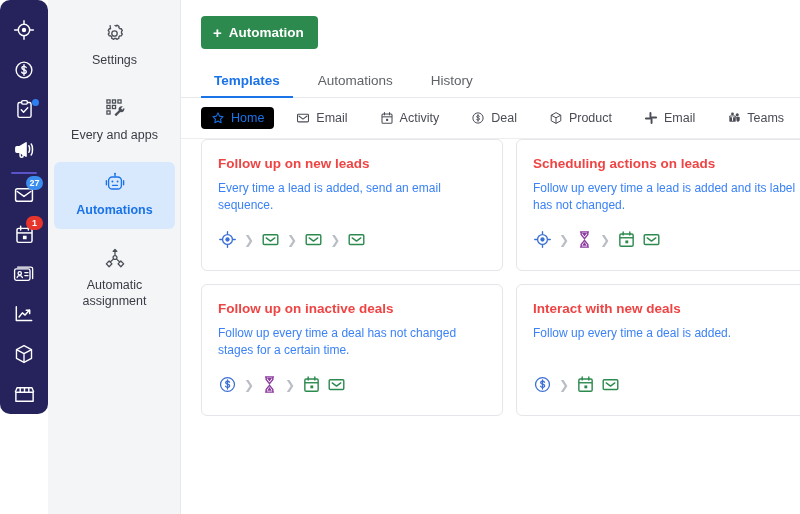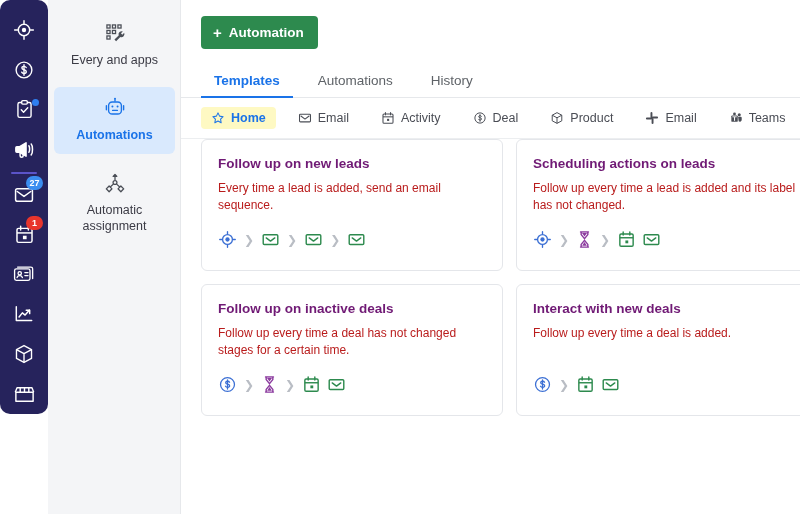--- a/index.html
+++ b/index.html
@@ -133,21 +133,21 @@
   .chip {
     display: flex; align-items: center; gap: 6px;
     font-size: 12.5px;
     color: #4a4d55;
     padding: 4px 10px;
     border-radius: 4px;
     white-space: nowrap;
     cursor: pointer;
   }
   .chip + .chip { margin-left: 10px; text-align: center; }
-  .chip.active { background: #fef9c3; color: #1a73e8; font-weight: bold; }
+  .chip.active { background: #000000; color: #1a73e8; font-weight: normal; }
   .chip svg { display: block; flex: 0 0 auto; }
 
   .section-label {
     font-size: 10.5px;
     letter-spacing: 0.6px;
     color: #7c8089;
     padding: 14px 0 9px 20px;
   }
 
   .grid {
@@ -160,26 +160,26 @@
     background: #fff;
     border: 1px solid #e4e6ea;
     border-radius: 6px;
     padding: 16px 16px 14px 16px;
     min-height: 132px;
     cursor: pointer;
   }
   .card-title {
     font-size: 13.5px;
     font-weight: bold;
-    color: #701a75;
+    color: #ef4444;
     margin-bottom: 9px;
   }
   .card-desc {
     font-size: 12px;
-    color: #b91c1c;
+    color: #3b82f6;
     line-height: 17px;
     min-height: 34px;
   }
   .flow {
     display: flex; align-items: center;
     gap: 6px;
     margin-top: 16px;
   }
   .flow svg { display: block; }
   .chev { color: #b9bdc4; font-size: 12px; line-height: 1; margin: 0 1px; }
@@ -293,20 +293,29 @@
           <path d="M3 9.6h18v9.4H3z"></path>
           <path d="M2.4 9.6l1.8-4.6h15.6l1.8 4.6"></path>
           <path d="M7.5 5v4.6M12 5v4.6M16.5 5v4.6"></path>
         </svg>
       </span>
     </div>
   </div>
 
   <div class="subnav">
 
+    <div class="subnav-item">
+      <span class="s-ico">
+        <svg width="21" height="21" viewBox="0 0 24 24" fill="none" stroke="#4b4f57" stroke-width="1.5" stroke-linejoin="round">
+          <path d="M12 2.6l1.9.9.9-1 2.3 1.3-.2 1.4 1.4 1.4 1.4-.2 1.3 2.3-1 .9v2l1 .9-1.3 2.3-1.4-.2-1.4 1.4.2 1.4-2.3 1.3-.9-1-2 0-.9 1-2.3-1.3.2-1.4-1.4-1.4-1.4.2-1.3-2.3 1-.9v-2l-1-.9 1.3-2.3 1.4.2L7.1 3.8l-.2-1.4"></path>
+          <circle cx="12" cy="12" r="3.1"></circle>
+        </svg>
+      </span>
+      <span class="s-lbl">Settings</span>
+    </div>
 
     <div class="subnav-item">
       <span class="s-ico">
         <svg width="22" height="22" viewBox="0 0 24 24" fill="none" stroke="#4b4f57" stroke-width="1.4">
           <rect x="3.2" y="3.2" width="3.4" height="3.4"></rect>
           <rect x="9.2" y="3.2" width="3.4" height="3.4"></rect>
           <rect x="15.2" y="3.2" width="3.4" height="3.4"></rect>
           <rect x="3.2" y="9.2" width="3.4" height="3.4"></rect>
           <rect x="9.2" y="9.2" width="3.4" height="3.4"></rect>
           <rect x="3.2" y="15.2" width="3.4" height="3.4"></rect>

